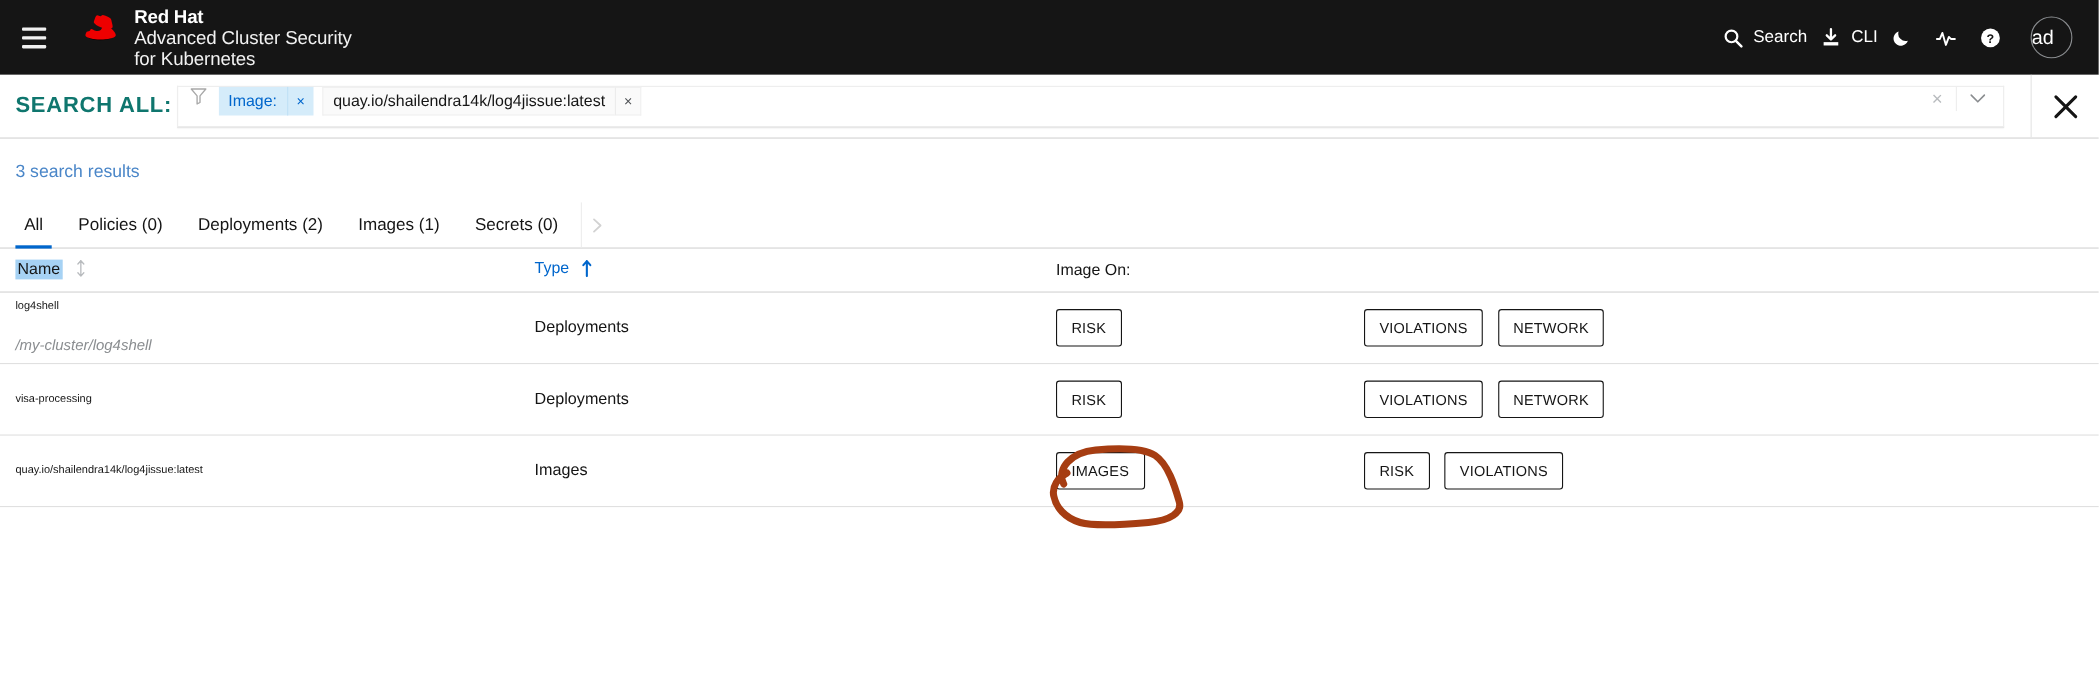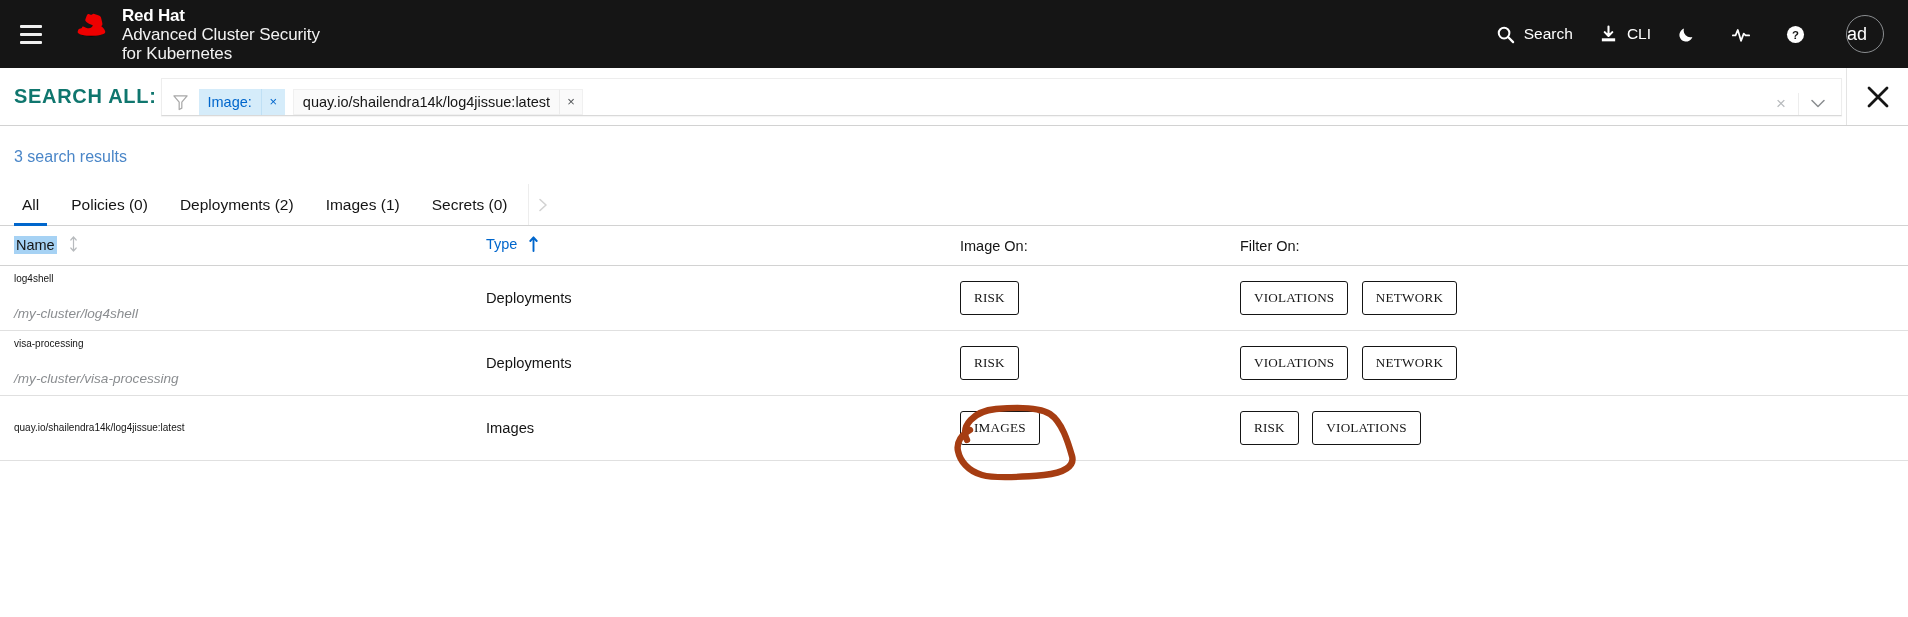--- a/index.html
+++ b/index.html
@@ -35,21 +35,21 @@
   .brand-text { line-height: 1.12; padding-top: 1px; }
   .brand-title {
     font-size: 17px; font-weight: bold; letter-spacing: -0.2px;
     color: #fff;
   }
   .brand-sub {
     font-size: 17px; font-weight: 400; color: #f2f2f2;
     letter-spacing: -0.1px;
   }
   .masthead-right {
-    margin-left: auto; display: flex; align-items: center; gap: 26px;
+    margin-left: auto; display: flex; align-items: center; gap: 12px;
   }
   .mh-item {
     display: flex; align-items: center; gap: 9px;
     font-size: 15.5px; color: #fff; cursor: pointer;
   }
   .mh-icon { display: flex; align-items: center; justify-content: center; }
   .avatar {
     width: 38px; height: 38px; border-radius: 50%;
     border: 1px solid #8a8d90;
     display: flex; align-items: center; justify-content: flex-start;
@@ -65,28 +65,28 @@
     padding-left: 14px;
     background: #fff;
   }
   .search-label {
     font-size: 20px; font-weight: bold; color: #0f766e;
     letter-spacing: 0.7px; white-space: nowrap;
     margin-right: 4px;
   }
   .search-input-wrap {
     flex: 1;
-    display: flex; align-items: flex-end;
+    display: flex; align-items: flex-start;
     height: 38px;
     border: 1px solid #ededed;
     border-bottom: 1px solid #d9d9d9;
     background: #fff;
     padding: 0 6px 0 8px;
     box-shadow: 0 1px 1px rgba(0,0,0,0.04);
-    margin-right: 4px;
+    margin-right: 24px;
   }
   .funnel { margin: 0 10px 0 2px; flex: none; }
   .chip {
     display: flex; align-items: stretch; height: 26px;
     margin-right: 8px; font-size: 14.5px;
   }
   .chip-key {
     background: #d5ecfa; color: #0066cc;
     display: flex; align-items: center;
     padding: 0 9px; white-space: nowrap;
@@ -191,21 +191,21 @@
     line-height: 1.45; margin-top: 19px;
   }
   .cell-type { font-size: 14.7px; color: #151515; }
 
   .btn {
     display: inline-flex; align-items: center; justify-content: center;
     height: 30px; padding: 16px 13px;
     border: 1px solid #151515; border-radius: 3px;
     background: #fff; color: #151515;
     font-size: 13.2px; letter-spacing: 0.2px;
-    font-family: Liberation Serif, serif;
+    font-family: Liberation Sans, sans-serif;
     cursor: pointer; margin-right: 9px;
   }
 
   
   .annotation {
     position: absolute;
     left: 944px; top: 404px;
     width: 150px; height: 80px;
     pointer-events: none;
   }
@@ -370,44 +370,40 @@
         <span class="th-type-label">Type</span>
         <span class="sort-asc">
           <svg width="9" height="16" viewBox="0 0 9 16">
             <path d="M4.5 15V2M4.5 1.4L1.3 5M4.5 1.4L7.7 5" stroke="#06c" stroke-width="1.9" fill="none" stroke-linecap="round" stroke-linejoin="round"></path>
           </svg>
         </span>
       </div>
       <div class="col-view th">
         <span>Image On:</span>
       </div>
-      <div class="col-filter th">
-        <span>Filter On:</span>
-      </div>
     </div>
 
     <div class="tbody-row">
       <div class="col-name">
         <div class="cell-title">log4shell</div>
         <div class="cell-sub">/my-cluster/log4shell</div>
       </div>
       <div class="col-type cell-type">Deployments</div>
       <div class="col-view">
         <button class="btn">RISK</button>
       </div>
       <div class="col-filter">
         <button class="btn">VIOLATIONS</button>
         <button class="btn">NETWORK</button>
       </div>
     </div>
 
     <div class="tbody-row">
       <div class="col-name">
         <div class="cell-title">visa-processing</div>
-        <div class="cell-sub">/my-cluster/visa-processing</div>
       </div>
       <div class="col-type cell-type">Deployments</div>
       <div class="col-view">
         <button class="btn">RISK</button>
       </div>
       <div class="col-filter">
         <button class="btn">VIOLATIONS</button>
         <button class="btn">NETWORK</button>
       </div>
     </div>

